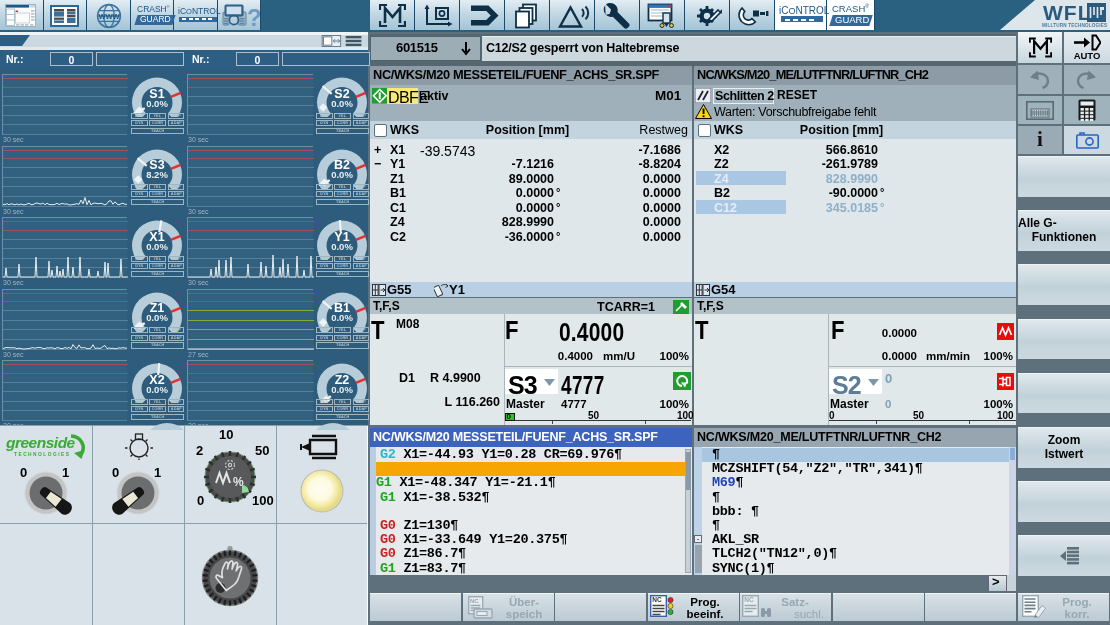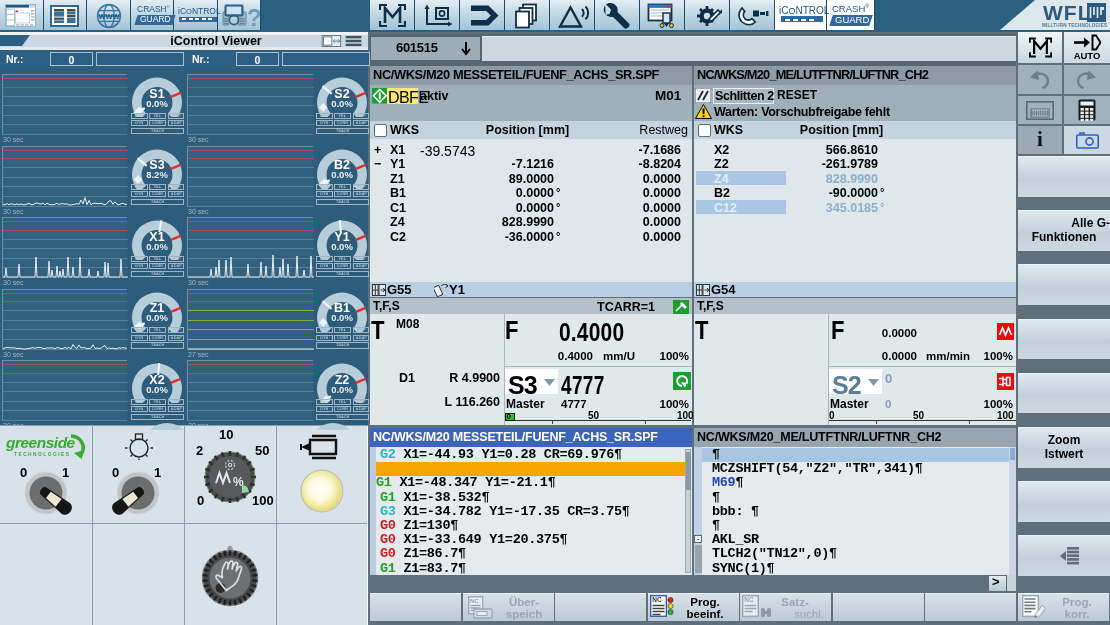--- a/index.html
+++ b/index.html
@@ -166,25 +166,25 @@
 <rect x="13" y="4" width="4" height="3" fill="#dde6eb"></rect>
     </svg>
 <div class="t" style="left:1042px;top:23px;font-size:4.6px;color:#4a7b9a;font-weight:bold;letter-spacing:0.2px">MILLTURN TECHNOLOGIES</div>
 <div style="left:370px;top:34px;width:646px;height:34px;background:#56676f;"></div>
 <div style="left:370px;top:36px;width:111px;height:25px;background:#9dadb6;border:1px solid #4e6470;"></div>
 <div class="t" style="left:396px;top:40.5px;font-size:13px;color:#000;font-weight:bold;letter-spacing:-0.3px">601515</div>
 <svg class="ab" style="left:460px;top:42px" width="12" height="14" viewBox="0 0 12 14">
       <path d="M6 0v10M2 7l4 5 4-5" stroke="#000" stroke-width="2" fill="none"></path>
     </svg>
 <div style="left:482px;top:36px;width:534px;height:25px;background:#ccd8dd;border-top:1px solid #e8f0f2;"></div>
+<div class="t" style="left:486px;top:40.5px;font-size:12.5px;color:#000;font-weight:bold;letter-spacing:-0.2px">C12/S2 gesperrt von Haltebremse</div>
 <div style="left:0px;top:32px;width:368px;height:3px;background:#eef3f6;"></div>
 <div style="left:0px;top:35px;width:368px;height:12px;background:#ccd8e0;"></div>
 <div style="left:0px;top:47px;width:368px;height:3px;background:#e2eaf0;"></div>
 <div class="ab" style="left:0;top:35px;width:32px;height:11px;background:#2d5f84;clip-path:polygon(0 0,30px 0,22px 11px,0 11px)"></div>
-<div class="t" style="left:32px;top:34px;font-size:12.5px;color:#000;font-weight:bold;width:368px;text-align:center">iControl Viewer</div>
 <svg class="ab" style="left:320px;top:35px" width="44" height="12" viewBox="0 0 44 13">
 <rect x="0.5" y="0.5" width="20" height="12" fill="#e8eef2" stroke="#5e7684"></rect>
       <rect x="2" y="2" width="9" height="9" fill="#fff" stroke="#5e7684"></rect>
       <path d="M13 6.5h6M14.5 4.5l-2 2 2 2M17.5 4.5l2 2-2 2" stroke="#5e7684" fill="none"></path>
 <g fill="#3e565f">
         <rect x="26" y="1" width="17" height="2.6"></rect>
         <rect x="26" y="5.2" width="17" height="2.6"></rect>
         <rect x="26" y="9.4" width="17" height="2.6"></rect>
       </g>
     </svg>
@@ -795,21 +795,21 @@
 <rect width="16" height="15" fill="#1e9e30"></rect>
       <path d="M3 11l6-6M8 3l4 4" stroke="#fff" stroke-width="1.6" fill="none"></path>
       <path d="M9 2l5 5-2 2-5-5z" fill="#fff"></path>
     </svg>
 <div style="left:370px;top:314px;width:322px;height:111px;background:#e1e8ea;"></div>
 <div style="left:504px;top:314px;width:1px;height:111px;background:#aab6bc;"></div>
 <div style="left:505px;top:366px;width:187px;height:1px;background:#aab6bc;"></div>
 <div class="t" style="left:371px;top:316px;font-size:26px;color:#000;font-weight:bold;transform:scaleX(0.85);transform-origin:left top">T</div>
 <div class="t" style="left:396px;top:318px;font-size:12px;color:#000;font-weight:bold">M08</div>
 <div class="t" style="left:399px;top:371px;font-size:12.5px;color:#000;font-weight:bold">D1</div>
-<div class="t" style="left:430px;top:371px;font-size:12.5px;color:#000;font-weight:bold;width:70px;text-align:right">R 4.9900</div>
+<div class="t" style="left:430px;top:371px;font-size:12.5px;color:#000;font-weight:bold;width:70px;">R 4.9900</div>
 <div class="t" style="left:430px;top:395px;font-size:12.5px;color:#000;font-weight:bold;width:70px;text-align:right">L 116.260</div>
 <div class="t" style="left:505px;top:316px;font-size:26px;color:#000;font-weight:bold;transform:scaleX(0.85);transform-origin:left top">F</div>
 <div class="t" style="left:559px;top:318px;font-size:25px;color:#000;font-weight:bold;transform:scaleX(0.84);transform-origin:left top;letter-spacing:0.2px">0.4000</div>
 <div class="t" style="left:540px;top:350px;font-size:11.5px;color:#000;font-weight:bold;width:53px;text-align:right">0.4000</div>
 <div class="t" style="left:603px;top:350px;font-size:11.5px;color:#000;font-weight:bold">mm/U</div>
 <div class="t" style="left:649px;top:350px;font-size:11.5px;color:#000;font-weight:bold;width:40px;text-align:right">100%</div>
 <div style="left:505px;top:369px;width:53px;height:25px;background:#fff;"></div>
 <div class="t" style="left:508px;top:371px;font-size:25px;color:#000;font-weight:bold;letter-spacing:-1px">S3</div>
 <svg class="ab" style="left:544px;top:379px" width="11" height="7" viewBox="0 0 11 7">
       <path d="M0 0h11L5.5 7z" fill="#7e98a8"></path>
@@ -838,21 +838,21 @@
       <path d="M3 12L8 3M8 12l5-9" stroke="#223" stroke-width="1.8"></path>
     </svg>
 <div style="left:713px;top:87.5px;width:61px;height:16px;background:#a9b9c3;border:1px solid #e8eef2;"></div>
 <div class="t" style="left:715px;top:89px;font-size:12.5px;color:#000;font-weight:bold;letter-spacing:-0.4px">Schlitten 2</div>
 <div class="t" style="left:777px;top:89px;font-size:12px;color:#000;font-weight:bold">RESET</div>
 <svg class="ab" style="left:695px;top:104px" width="17" height="15" viewBox="0 0 17 15">
 <path d="M8.5 0.5L16.5 14.5H0.5Z" fill="#ffd21e" stroke="#000" stroke-width="1"></path>
       <rect x="7.6" y="4.5" width="1.9" height="5.5" fill="#000"></rect>
       <rect x="7.6" y="11.3" width="1.9" height="1.9" fill="#000"></rect>
     </svg>
-<div class="t" style="left:714px;top:105px;font-size:12.5px;color:#000;font-weight:bold;letter-spacing:-0.3px">Warten: Vorschubfreigabe fehlt</div>
+<div class="t" style="left:714px;top:105px;font-size:12.5px;color:#000;font-weight:normal;letter-spacing:-0.3px">Warten: Vorschubfreigabe fehlt</div>
 <div style="left:694px;top:121px;width:322px;height:18px;background:#c4d4de;"></div>
 <div style="left:698px;top:124px;width:13px;height:12.5px;background:#fff;border:1px solid #5e707c;border-radius:2px;"></div>
 <div class="t" style="left:714px;top:123px;font-size:12.5px;color:#000;font-weight:bold">WKS</div>
 <div class="t" style="left:789px;top:123px;font-size:12.5px;color:#000;font-weight:bold;width:105px;text-align:center">Position [mm]</div>
 <div style="left:694px;top:139px;width:322px;height:143px;background:#dfe7ea;"></div>
 <div class="t" style="left:714px;top:142.5px;font-size:12.5px;color:#000;font-weight:bold">X2</div>
 <div class="t" style="left:744px;top:142.5px;font-size:12.5px;color:#000;font-weight:bold;width:134px;text-align:right">566.8610</div>
 <div class="t" style="left:714px;top:157px;font-size:12.5px;color:#000;font-weight:bold">Z2</div>
 <div class="t" style="left:744px;top:157px;font-size:12.5px;color:#000;font-weight:bold;width:134px;text-align:right">-261.9789</div>
 <div style="left:696px;top:170.5px;width:90px;height:14.5px;background:#a9c7e2;"></div>
@@ -909,21 +909,20 @@
 <div class="t" style="left:913px;top:409.5px;font-size:10px;color:#000;font-weight:bold">50</div>
 <div class="t" style="left:997px;top:409.5px;font-size:10px;color:#000;font-weight:bold">100</div>
 <div style="left:370px;top:428px;width:322px;height:19px;background:#3c63bd;"></div>
 <div class="t" style="left:373px;top:430px;font-size:12.5px;color:#fff;font-weight:bold;letter-spacing:-0.2px">NC/WKS/M20 MESSETEIL/FUENF_ACHS_SR.SPF</div>
 <div style="left:370px;top:447px;width:322px;height:128px;background:#e6eaec;"></div>
 <div style="left:370px;top:447px;width:6px;height:128px;background:#b9cce0;"></div>
 <div class="t code" style="left:380px;top:448px"><span style="color:#29b6cc">G2</span> X1=-44.93 Y1=0.28 CR=69.976¶</div>
 <div style="left:376px;top:461.7px;width:313px;height:14.2px;background:#f7a500;"></div>
 <div class="t code" style="left:376px;top:476.4px"><span style="color:#1fa51f">G1</span> X1=-48.347 Y1=-21.1¶</div>
 <div class="t code" style="left:380px;top:490.6px"><span style="color:#1fa51f">G1</span> X1=-38.532¶</div>
-<div class="t code" style="left:380px;top:504.8px"><span style="color:#29b6cc">G3</span> X1=-34.782 Y1=-17.35 CR=3.75¶</div>
 <div class="t code" style="left:380px;top:519px"><span style="color:#cc2020">G0</span> Z1=130¶</div>
 <div class="t code" style="left:380px;top:533.2px"><span style="color:#cc2020">G0</span> X1=-33.649 Y1=20.375¶</div>
 <div class="t code" style="left:380px;top:547.4px"><span style="color:#cc2020">G0</span> Z1=86.7¶</div>
 <div class="t code" style="left:380px;top:561.6px"><span style="color:#1fa51f">G1</span> Z1=83.7¶</div>
 <div style="left:685px;top:449px;width:6px;height:124px;background:#c6d2d8;border:1px solid #9aa8b0;"></div>
 <div style="left:685.5px;top:452px;width:5px;height:38px;background:#8a9aa4;"></div>
 <div style="left:694px;top:428px;width:322px;height:19px;background:#96a5af;"></div>
 <div class="t" style="left:697px;top:430px;font-size:12.5px;color:#000;font-weight:bold;letter-spacing:-0.2px">NC/WKS/M20_ME/LUTFTNR/LUFTNR_CH2</div>
 <div style="left:694px;top:447px;width:322px;height:128px;background:#e6eaec;"></div>
 <div style="left:694px;top:447px;width:8px;height:128px;background:#bdd2e6;"></div>
@@ -1006,21 +1005,21 @@
 <div style="left:1018px;top:126px;width:44px;height:28px;background:#9aabb5;"></div>
 <div style="left:1064px;top:126px;width:46px;height:28px;background:#cdd9e0;"></div>
 <div class="t" style="left:1018px;top:127px;font-size:21px;color:#111;font-weight:bold;font-family:'Liberation Serif',serif;width:44px;text-align:center">i</div>
 <svg class="ab" style="left:1076px;top:132px" width="23" height="17" viewBox="0 0 23 17">
 <rect x="0.8" y="3" width="21.4" height="13" rx="1" fill="none" stroke="#2a62c8" stroke-width="1.6"></rect>
 <path d="M4 3V1h4v2" stroke="#2a62c8" stroke-width="1.6" fill="none"></path>
 <circle cx="13.5" cy="9.5" r="3.6" fill="none" stroke="#2a62c8" stroke-width="1.6"></circle>
     </svg>
 <div style="left:1018px;top:156px;width:92px;height:40.5px;background:linear-gradient(#dfe8ed,#c2d1d9 55%,#cdd9e0);border-top:1px solid #eef3f5;"></div>
 <div style="left:1018px;top:210.2px;width:92px;height:40.5px;background:linear-gradient(#dfe8ed,#c2d1d9 55%,#cdd9e0);border-top:1px solid #eef3f5;"></div>
-<div class="t" style="left:1018px;top:217.2px;font-size:12px;color:#000;font-weight:bold;width:92px;text-align:right">Alle G-</div>
+<div class="t" style="left:1018px;top:217.2px;font-size:12px;color:#000;font-weight:bold;width:92px;text-align:left">Alle G-</div>
 <div class="t" style="left:1018px;top:231.2px;font-size:12px;color:#000;font-weight:bold;width:92px;text-align:center">Funktionen</div>
 <div style="left:1018px;top:264.4px;width:92px;height:40.5px;background:linear-gradient(#dfe8ed,#c2d1d9 55%,#cdd9e0);border-top:1px solid #eef3f5;"></div>
 <div style="left:1018px;top:318.6px;width:92px;height:40.5px;background:linear-gradient(#dfe8ed,#c2d1d9 55%,#cdd9e0);border-top:1px solid #eef3f5;"></div>
 <div style="left:1018px;top:372.8px;width:92px;height:40.5px;background:linear-gradient(#dfe8ed,#c2d1d9 55%,#cdd9e0);border-top:1px solid #eef3f5;"></div>
 <div style="left:1018px;top:427px;width:92px;height:40.5px;background:linear-gradient(#dfe8ed,#c2d1d9 55%,#cdd9e0);border-top:1px solid #eef3f5;"></div>
 <div class="t" style="left:1018px;top:434px;font-size:12px;color:#000;font-weight:bold;width:92px;text-align:center">Zoom</div>
 <div class="t" style="left:1018px;top:448px;font-size:12px;color:#000;font-weight:bold;width:92px;text-align:center">Istwert</div>
 <div style="left:1018px;top:481.2px;width:92px;height:40.5px;background:linear-gradient(#dfe8ed,#c2d1d9 55%,#cdd9e0);border-top:1px solid #eef3f5;"></div>
 <div style="left:1018px;top:535.4px;width:92px;height:40.5px;background:linear-gradient(#dfe8ed,#c2d1d9 55%,#cdd9e0);border-top:1px solid #eef3f5;"></div>
 <svg class="ab" style="left:1060px;top:547px" width="20" height="18" viewBox="0 0 20 18">

